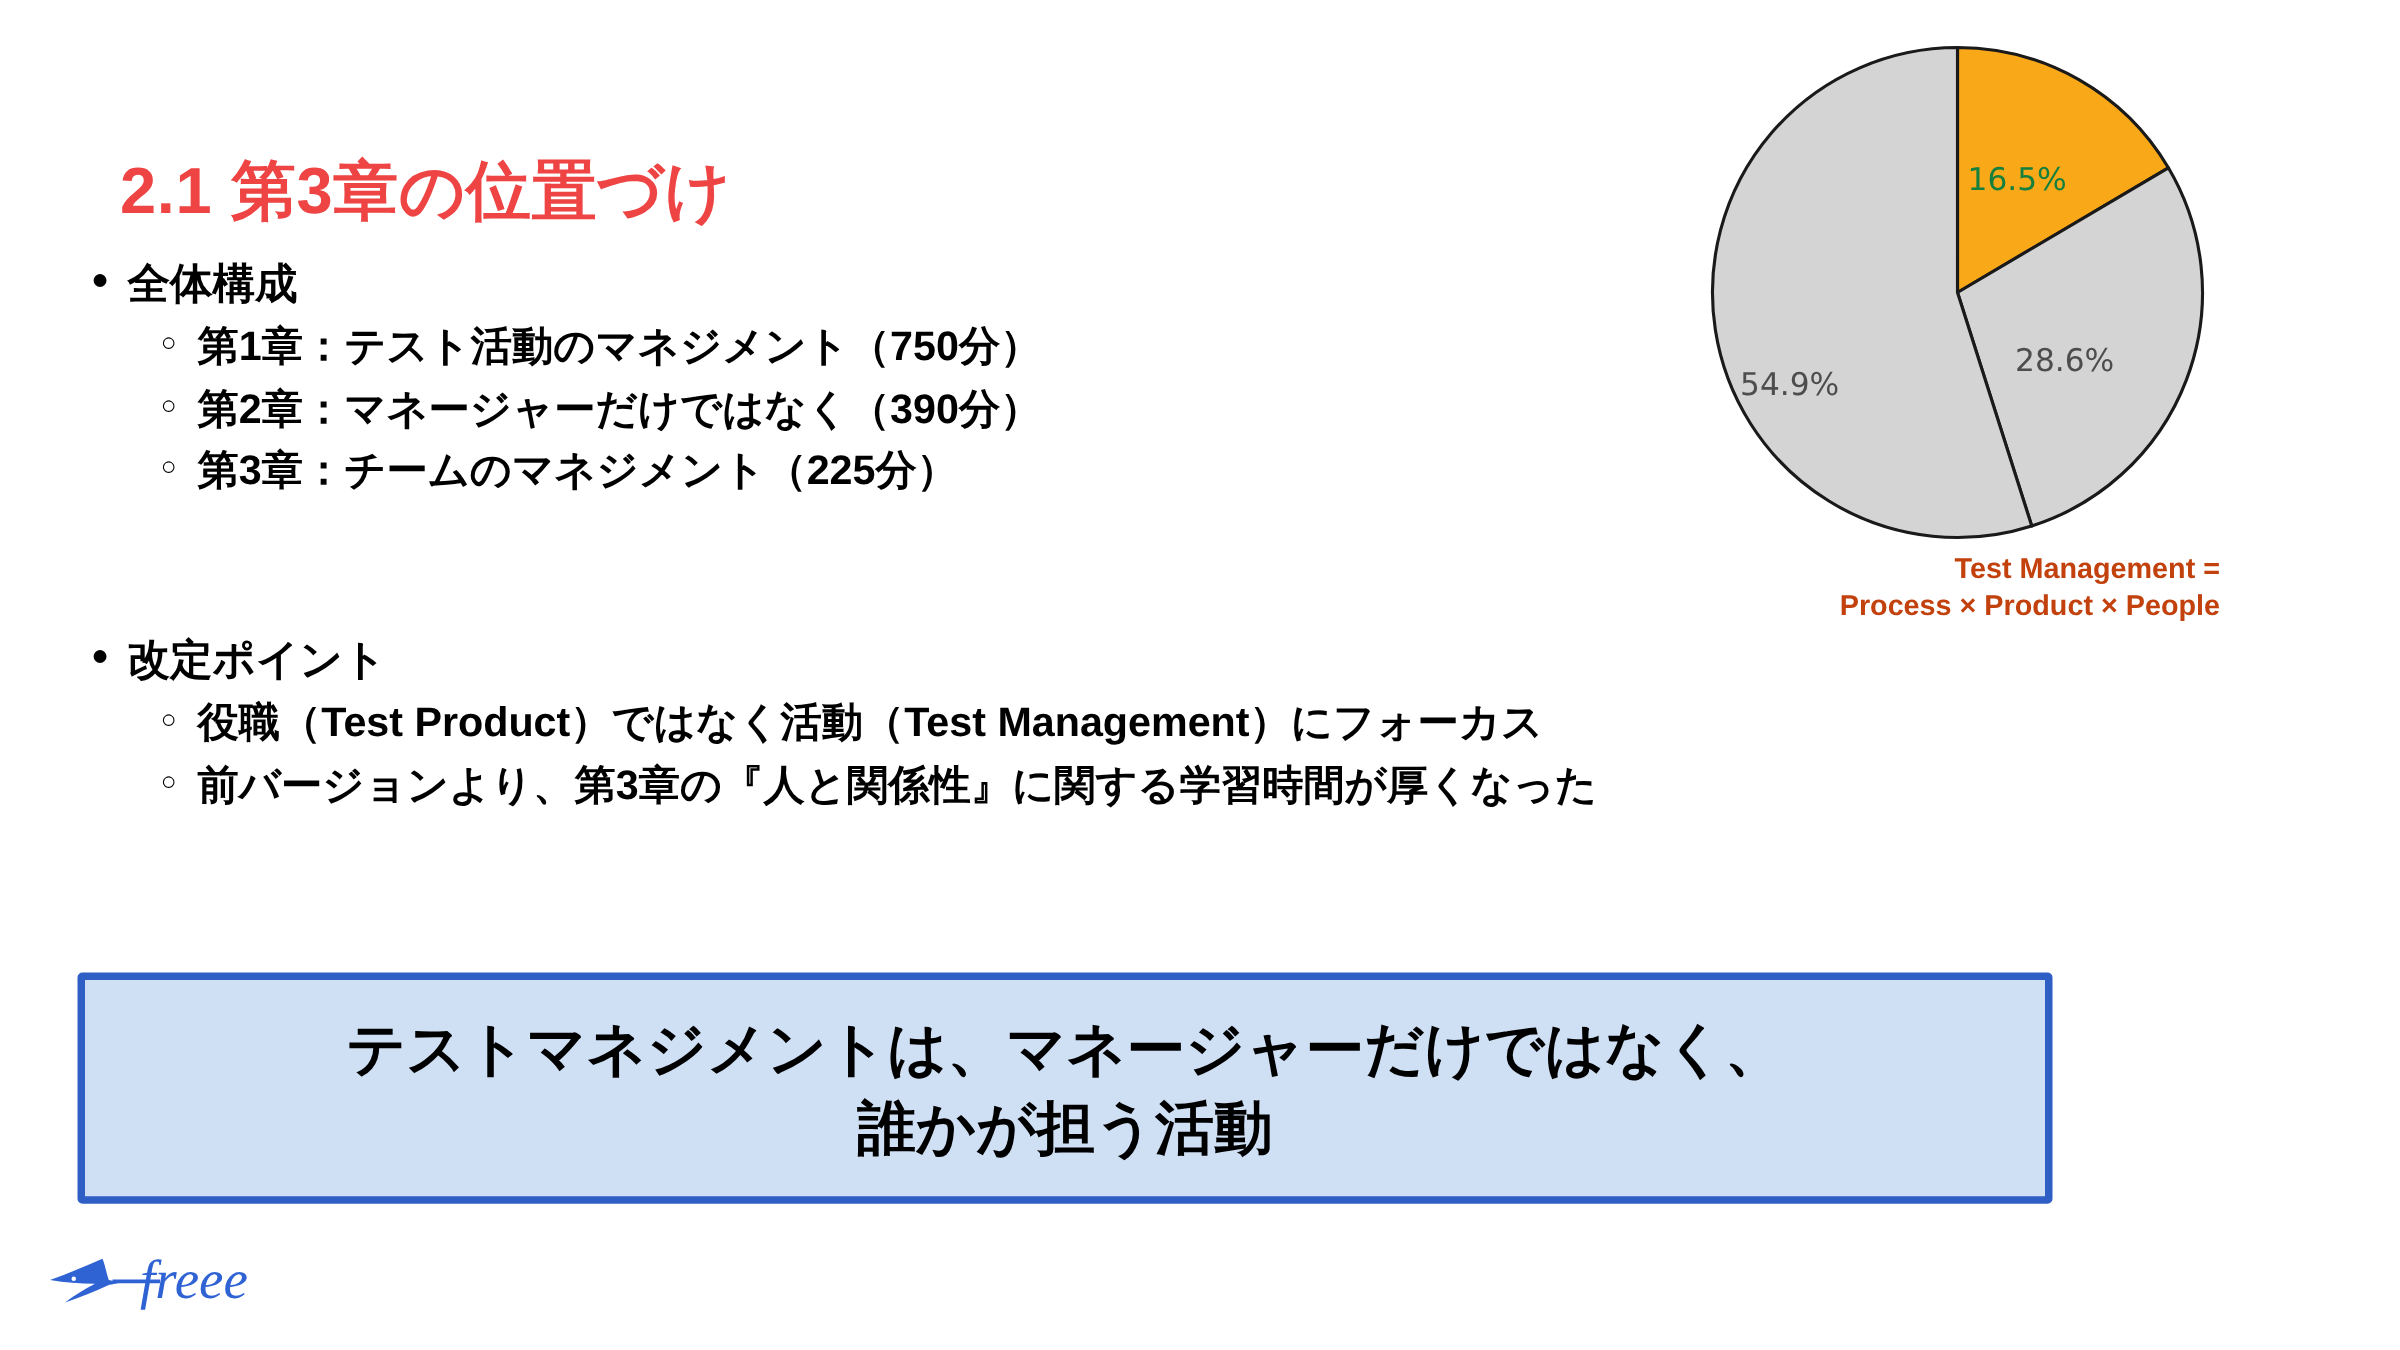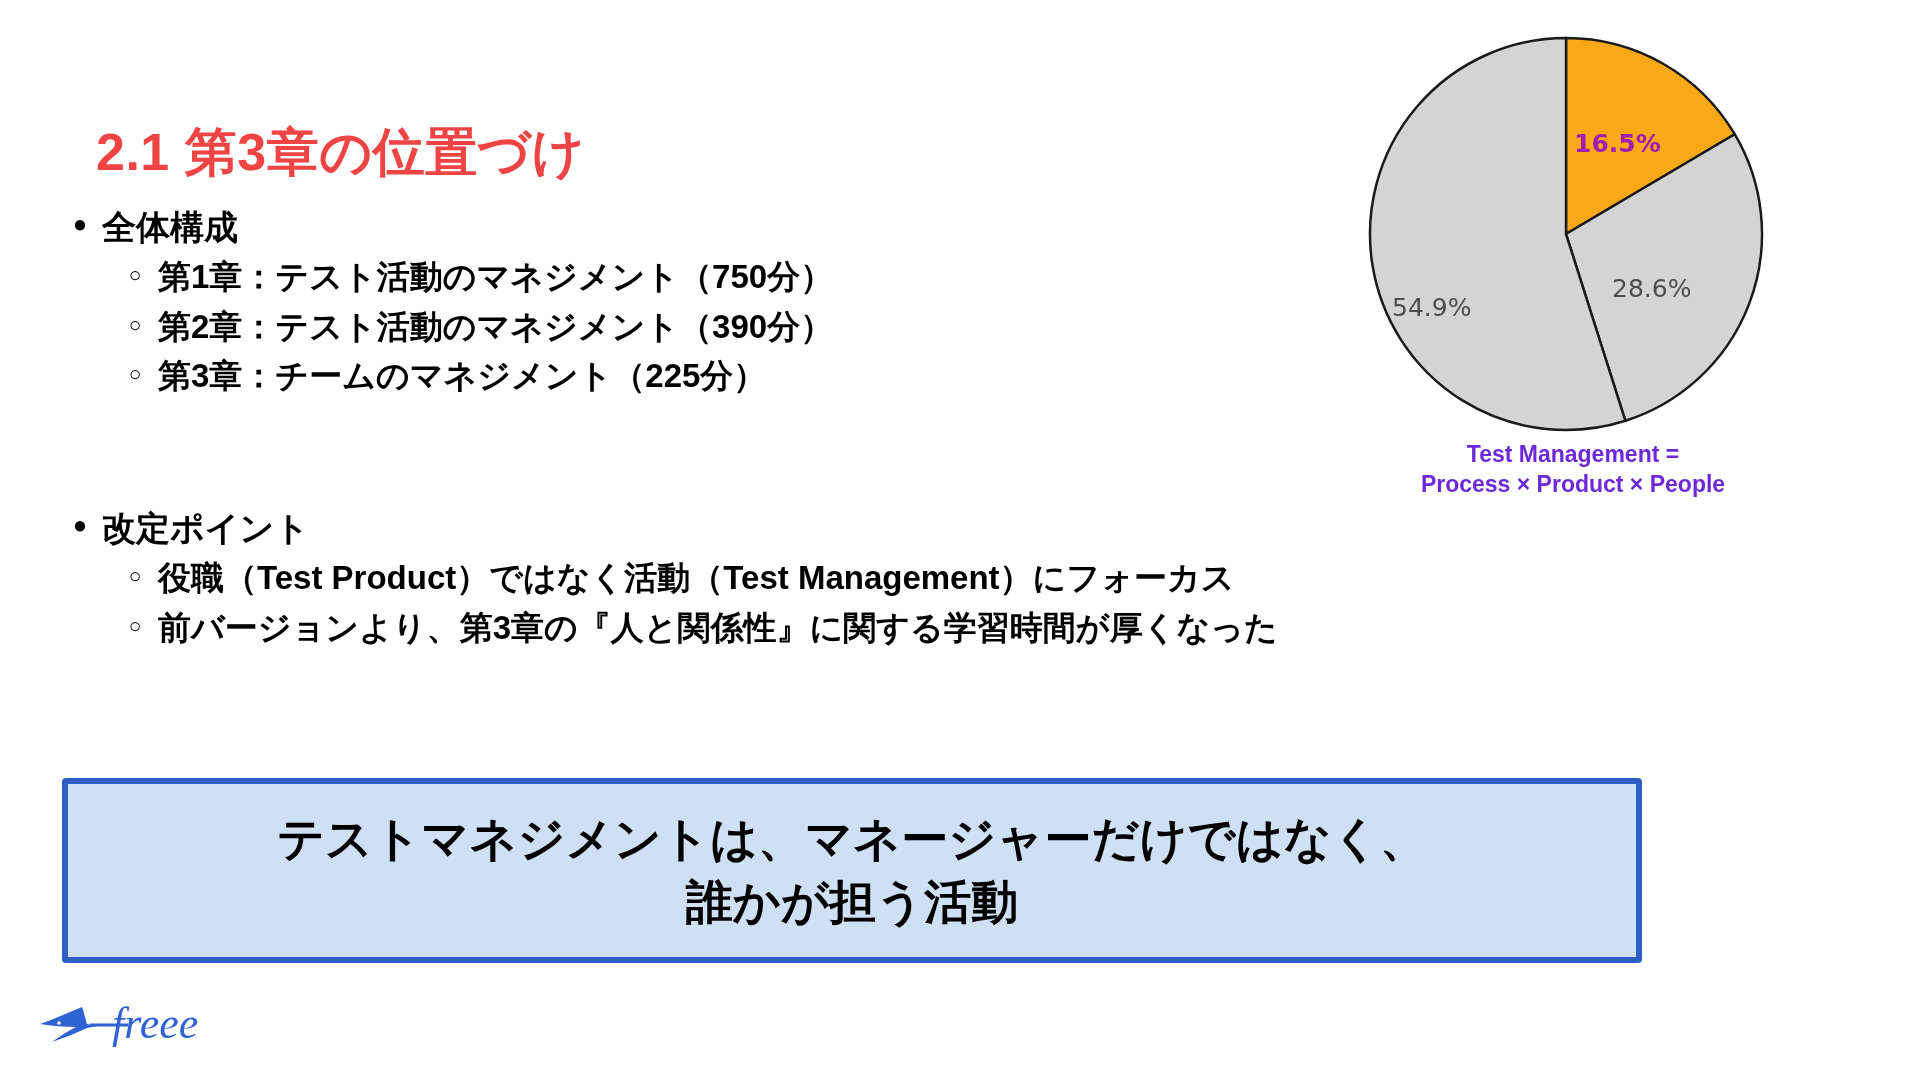--- a/index.html
+++ b/index.html
@@ -93,32 +93,32 @@
   }
   .pie-svg { display: block; }
   .pie-label {
     position: absolute;
     font-size: 25px;
     font-weight: 400;
     color: #4d4d4d;
     font-family: "DejaVu Sans", sans-serif;
     white-space: nowrap;
   }
-  .pie-label.orange { color: #a21caf; font-weight: bold; }
+  .pie-label.orange { color: #15803d; }
   .lbl-a { left: 208px; top: 95px; }
   .lbl-b { left: 246px; top: 240px; }
   .lbl-c { left: 26px;  top: 215px; margin-top: 44px; }
 
   .chart-caption {
     margin-top: 6px;
-    text-align: center;
+    text-align: right;
     padding-left: 14px;
     font-size: 23px;
     font-weight: 700;
-    color: #6d28d9;
+    color: #c2410c;
     line-height: 1.30;
     font-family: "Liberation Sans", sans-serif;
   }
 
   
   .callout {
     position: absolute;
     left: 62px;
     top: 778px;
     width: 1580px;
@@ -163,21 +163,21 @@
     <div class="bullet-l1">
       <span class="marker">●</span>
       <span class="txt">全体構成</span>
     </div>
     <div class="bullet-l2">
       <span class="marker">○</span>
       <span class="txt">第1章：テスト活動のマネジメント（750分）</span>
     </div>
     <div class="bullet-l2">
       <span class="marker">○</span>
-      <span class="txt">第2章：テスト活動のマネジメント（390分）</span>
+      <span class="txt">第2章：マネージャーだけではなく（390分）</span>
     </div>
     <div class="bullet-l2">
       <span class="marker">○</span>
       <span class="txt">第3章：チームのマネジメント（225分）</span>
     </div>
   </div>
 
   <div class="group second">
     <div class="bullet-l1">
       <span class="marker">●</span>

